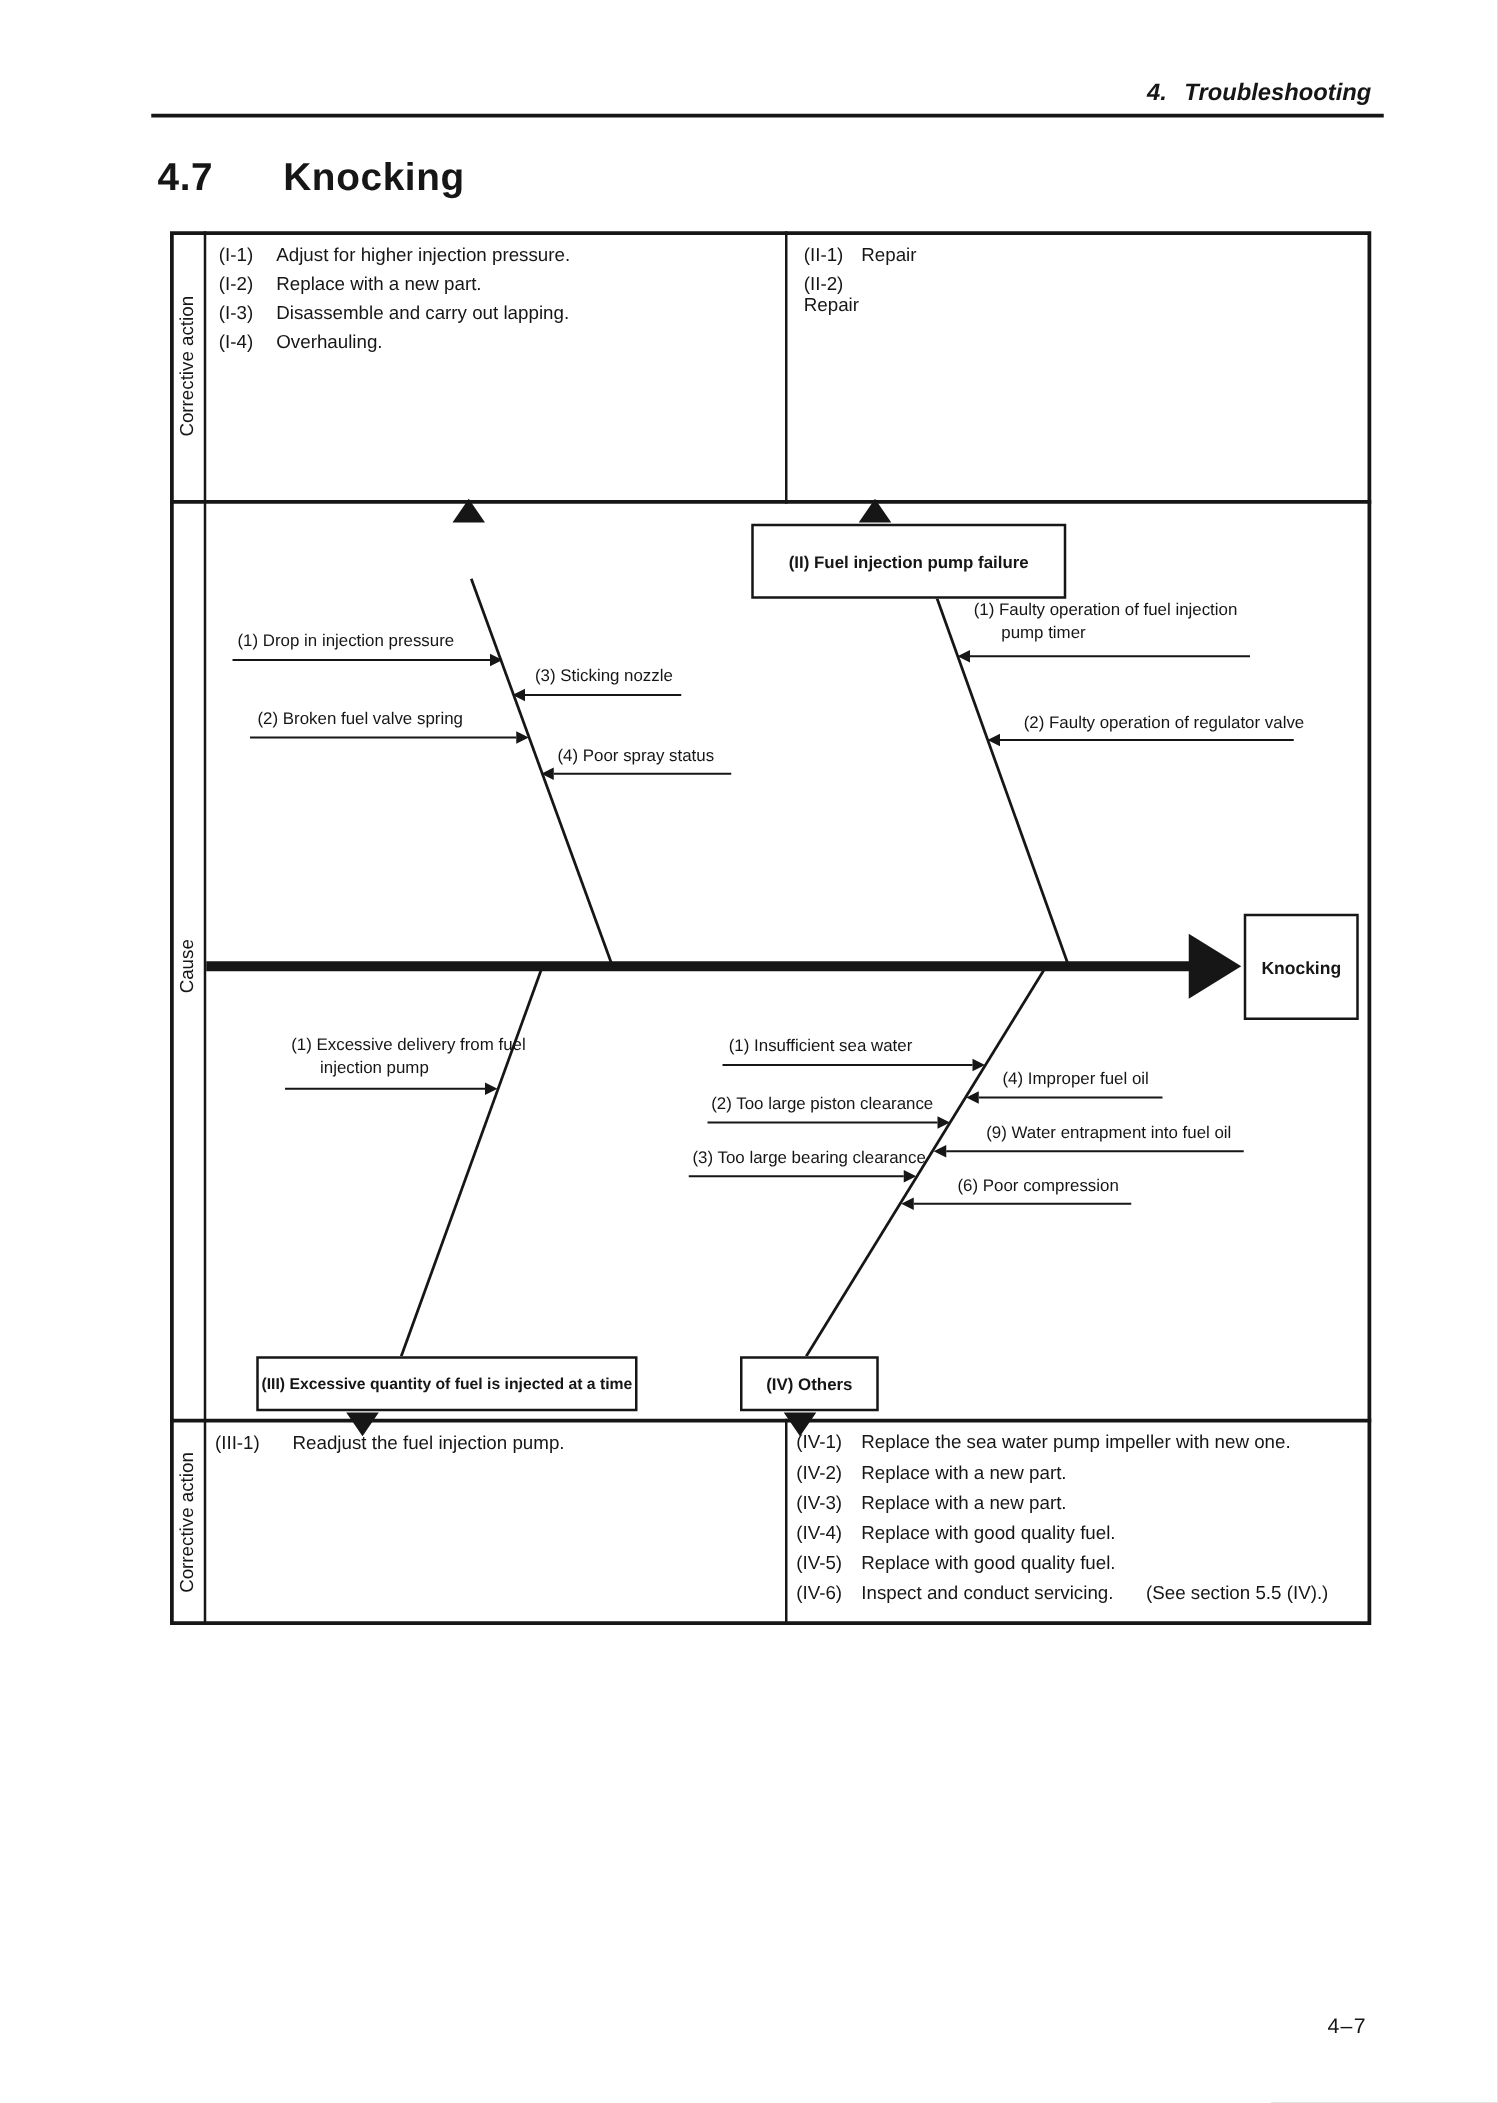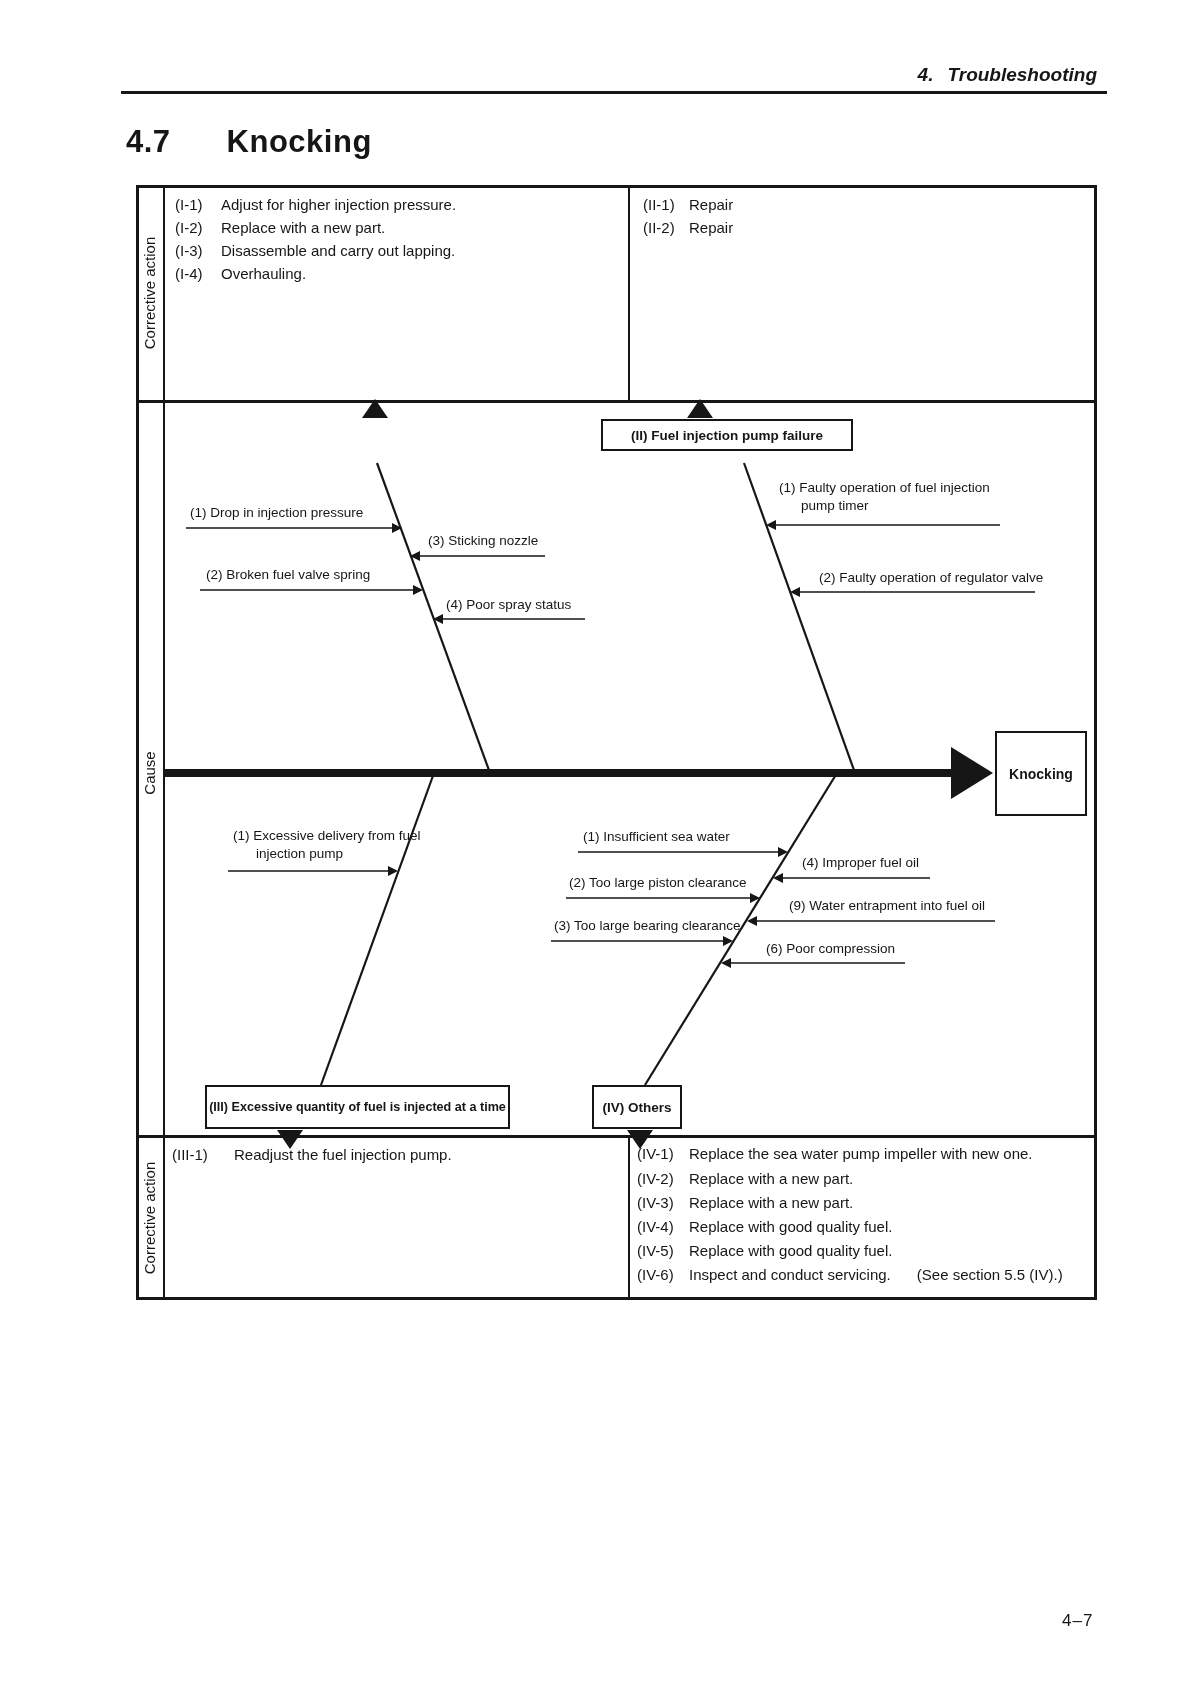--- a/index.html
+++ b/index.html
@@ -81,21 +81,21 @@
   </div>
   <div class="ca-row" style="left:175px; top:265px;">
     <span class="ca-id">(I-4)</span>
     <span>Overhauling.</span>
   </div>
 
   <div class="ca-row" style="left:643px; top:196px;">
     <span class="ca-id">(II-1)</span>
     <span>Repair</span>
   </div>
-  <div class="ca-row" style="left:643px; top:219px;">
+  <div class="ca-row" style="left:643px; top:219px;flex-direction:column;">
     <span class="ca-id">(II-2)</span>
     <span>Repair</span>
   </div>
 
   <svg class="overlay" width="1198" height="1682" viewBox="0 0 1198 1682">
     <g stroke="#161616" fill="#161616">
 
       <line x1="165" y1="773" x2="955" y2="773" stroke-width="8"></line>
       <polygon points="951,747 951,799 993,773" stroke="none"></polygon>
 
@@ -139,23 +139,23 @@
         <polygon points="778,847 778,857 788,852"></polygon>
         <polygon points="783,873 783,883 773,878"></polygon>
         <polygon points="750,893 750,903 760,898"></polygon>
         <polygon points="757,916 757,926 747,921"></polygon>
         <polygon points="723,936 723,946 733,941"></polygon>
         <polygon points="731,958 731,968 721,963"></polygon>
       </g>
     </g>
   </svg>
 
-  <div class="fbox" style="left:601px; top:419px; width:252px; height:32px; font-size:13.5px;">(II) Fuel injection pump failure</div>
+  <div class="fbox" style="left:601px; top:419px; width:252px; height:60px; font-size:13.5px;">(II) Fuel injection pump failure</div>
   <div class="fbox" style="left:205px; top:1085px; width:305px; height:44px; font-size:12.6px;">(III)  Excessive quantity of fuel is injected at a time</div>
-  <div class="fbox" style="left:592px; top:1085px; width:90px; height:44px; font-size:13.5px;">(IV)  Others</div>
+  <div class="fbox" style="left:592px; top:1085px; width:111px; height:44px; font-size:13.5px;">(IV)  Others</div>
   <div class="fbox" style="left:995px; top:731px; width:92px; height:85px; font-size:14px;">Knocking</div>
 
   <div class="clabel" style="left:190px; top:505px;">(1) Drop in injection pressure</div>
   <div class="clabel" style="left:428px; top:533px;">(3) Sticking nozzle</div>
   <div class="clabel" style="left:206px; top:567px;">(2) Broken fuel valve spring</div>
   <div class="clabel" style="left:446px; top:597px;">(4) Poor spray status</div>
 
   <div class="clabel" style="left:779px; top:480px;">(1) Faulty operation of fuel injection</div>
   <div class="clabel" style="left:801px; top:498px;">pump timer</div>
   <div class="clabel" style="left:791px; top:570px;margin-left:28px;">(2) Faulty operation of regulator valve</div>

